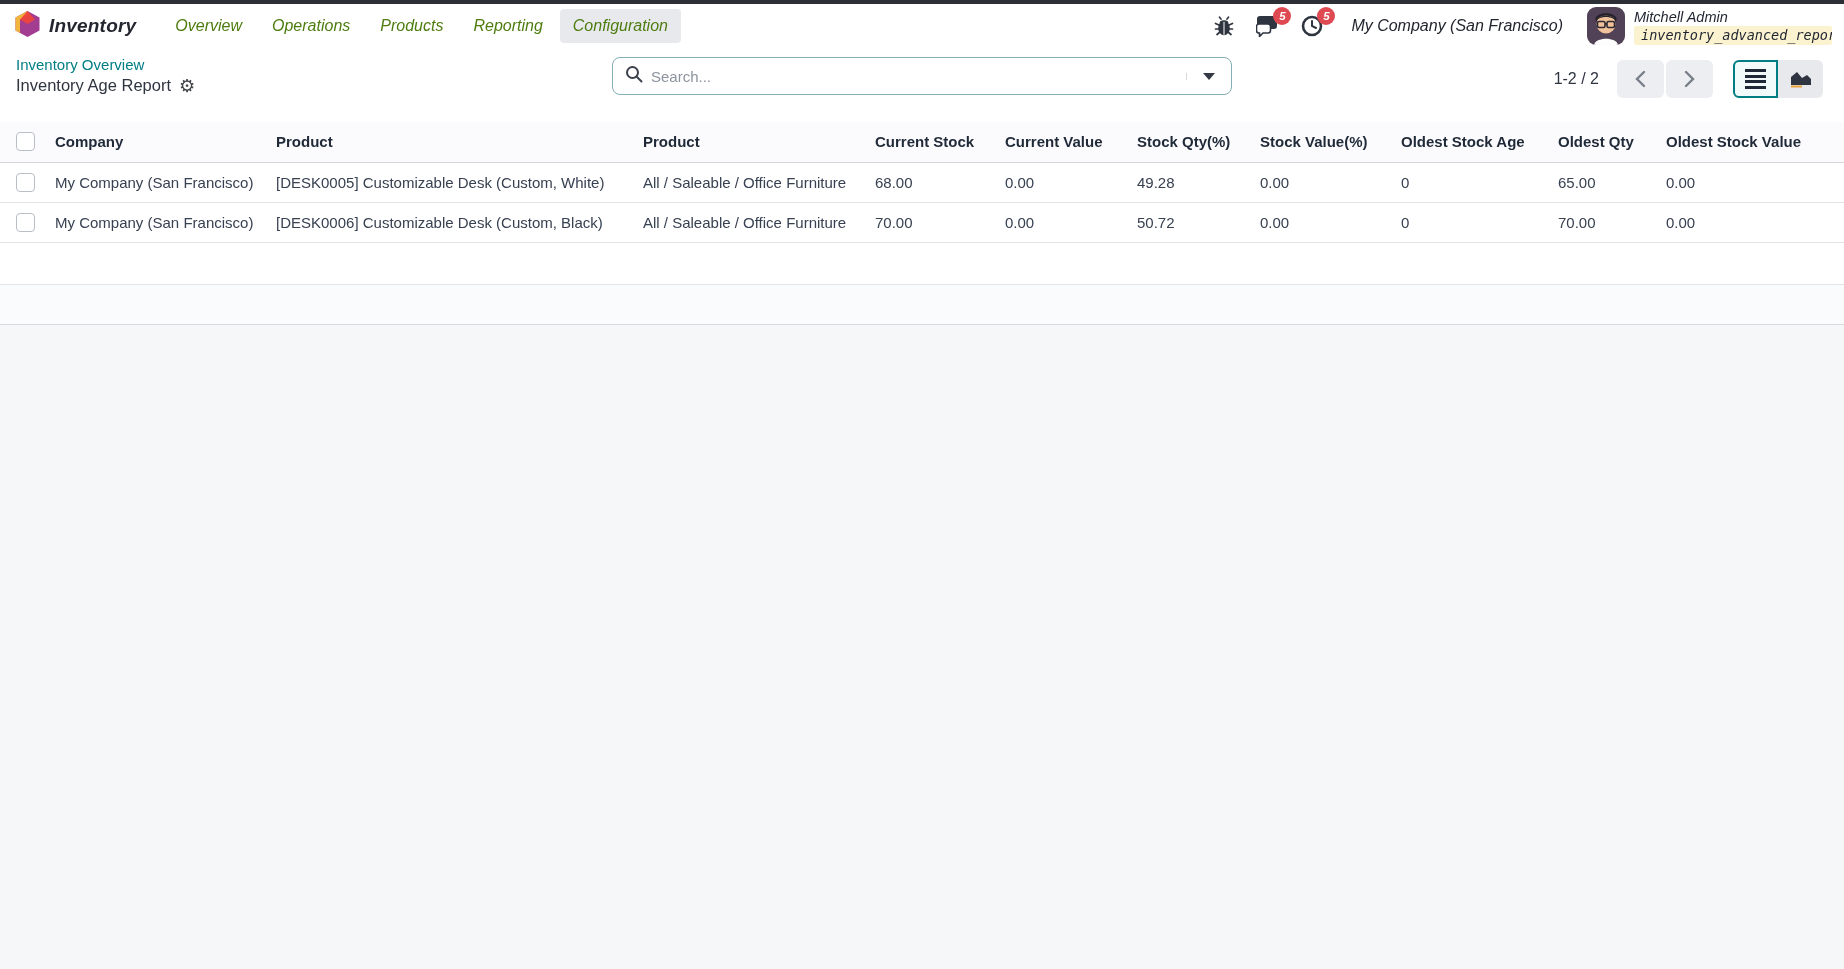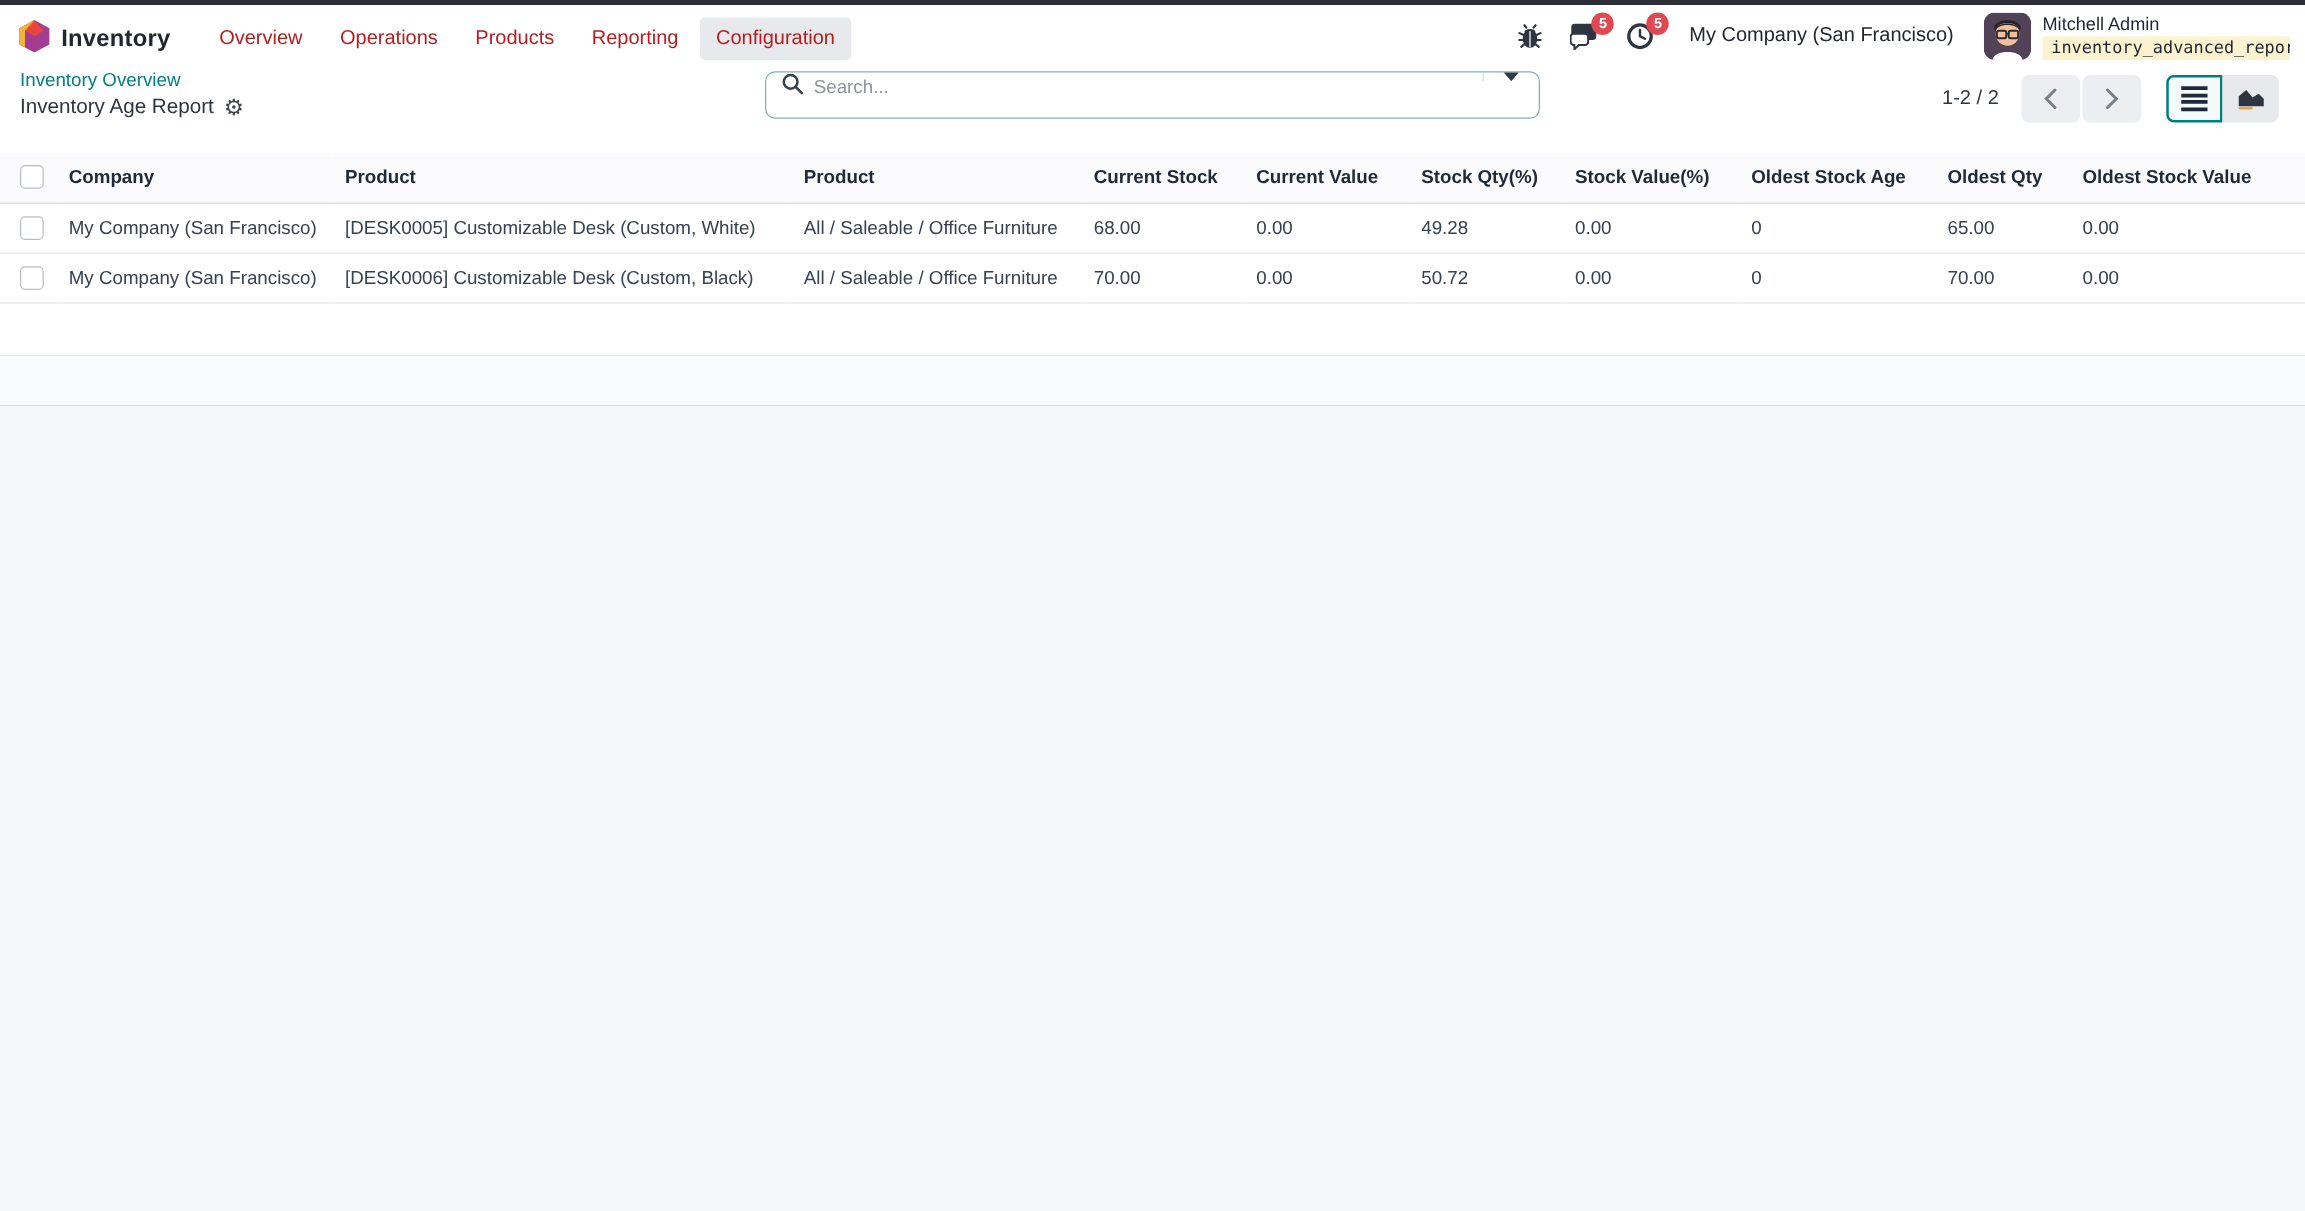--- a/index.html
+++ b/index.html
@@ -1,25 +1,25 @@
 <!DOCTYPE html>
 <html><head>
 <meta charset="utf-8">
 <style>
   * { margin:0; padding:0; box-sizing:border-box; }
   html,body { width:1844px; height:969px; overflow:hidden; background:#fff;
               font-family:"Liberation Sans", sans-serif; color:#374151; }
   .top-strip { height:4px; background:#2c2f36; width:100%; }
 
   
-  .navbar { height:44px; background:#fff; display:flex; align-items:flex-end; padding:0 12px 0 14px; }
+  .navbar { height:44px; background:#fff; display:flex; align-items:center; padding:0 12px 0 14px;font-style:italic; }
   .brand { display:flex; align-items:center; gap:8px; margin-right:26px; cursor:pointer; }
   .brand-name { font-size:19px; font-weight:600; color:#23262f; letter-spacing:.2px; }
   .menu { display:flex; align-items:center; gap:4px; }
-  .menu-item { font-size:16px; color:#b91c1c; padding:8px 13px; border-radius:4px; cursor:pointer; }
+  .menu-item { font-size:16px; color:#4d7c0f; padding:8px 13px; border-radius:4px; cursor:pointer; }
   .menu-item.active { background:#e7e9ed; }
   .systray { margin-left:auto; display:flex; align-items:center; gap:18px; }
   .icon-btn { position:relative; width:26px; height:26px; display:flex; align-items:center; justify-content:center; cursor:pointer; }
   .badge { position:absolute; top:-6px; right:-10px; min-width:18px; height:18px; border-radius:9px;
            background:#df4a52; color:#fff; font-size:11.5px; font-weight:700;
            display:flex; align-items:center; justify-content:center; padding:0 4px; }
   .company-name { font-size:16px; color:#23262f; margin:0 6px 0 8px; cursor:pointer; white-space:nowrap; }
   .user-block { display:flex; align-items:center; gap:9px; cursor:pointer; }
   .avatar { width:38px; height:38px; border-radius:9px; overflow:hidden; flex:0 0 auto; }
   .user-meta { display:flex; flex-direction:column; line-height:1.25; }
@@ -30,21 +30,21 @@
 
   
   .control-panel { position:relative; height:74px; background:#fff; }
   .breadcrumb-block { position:absolute; left:16px; top:8px; }
   .breadcrumb-link { font-size:15px; font-weight:400; color:#017e84; cursor:pointer; }
   .breadcrumb-current { display:flex; align-items:center; gap:8px; margin-top:3px;text-align:center; }
   .breadcrumb-current-label { font-size:16.5px; color:#2f3540; }
   .gear { font-size:18px; color:#43474e; cursor:pointer; line-height:1; }
 
   .searchbar { position:absolute; left:612px; top:9px; width:620px; height:38px;
-               border:1px solid #84aeb6; border-radius:8px; background:#fff; display:flex; align-items:flex-start; }
+               border:1px solid #84aeb6; border-radius:8px; background:#fff; display:flex; align-items:center; }
   .search-main { flex:1; display:flex; align-items:center; gap:8px; padding:0 12px; }
   .search-input { border:none; outline:none; flex:1; font-size:15px; color:#374151;
                   font-family:"Liberation Sans", sans-serif; background:transparent; }
   .search-input::placeholder { color:#8d949e; }
   .search-toggle { width:45px; border-left:1px solid #d6dadd; display:flex; align-items:center; justify-content:center; cursor:pointer; }
   .caret-down { width:0; height:0; border-left:6px solid transparent; border-right:6px solid transparent; border-top:7px solid #343a44; }
 
   .cp-right { position:absolute; right:21px; top:12px; display:flex; align-items:center; }
   .pager-range { font-size:16px; color:#2f3540; margin-right:18px; }
   .pager-btns { display:flex; gap:2px; margin-right:20px; }

